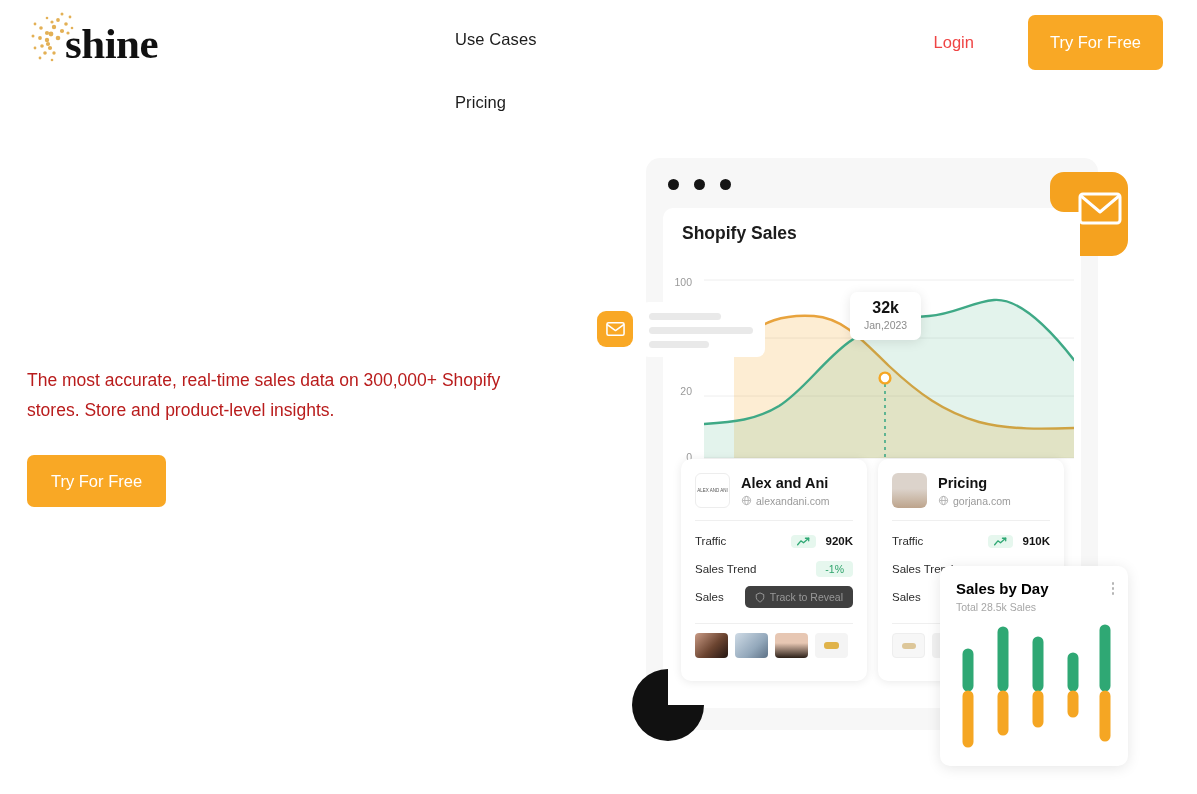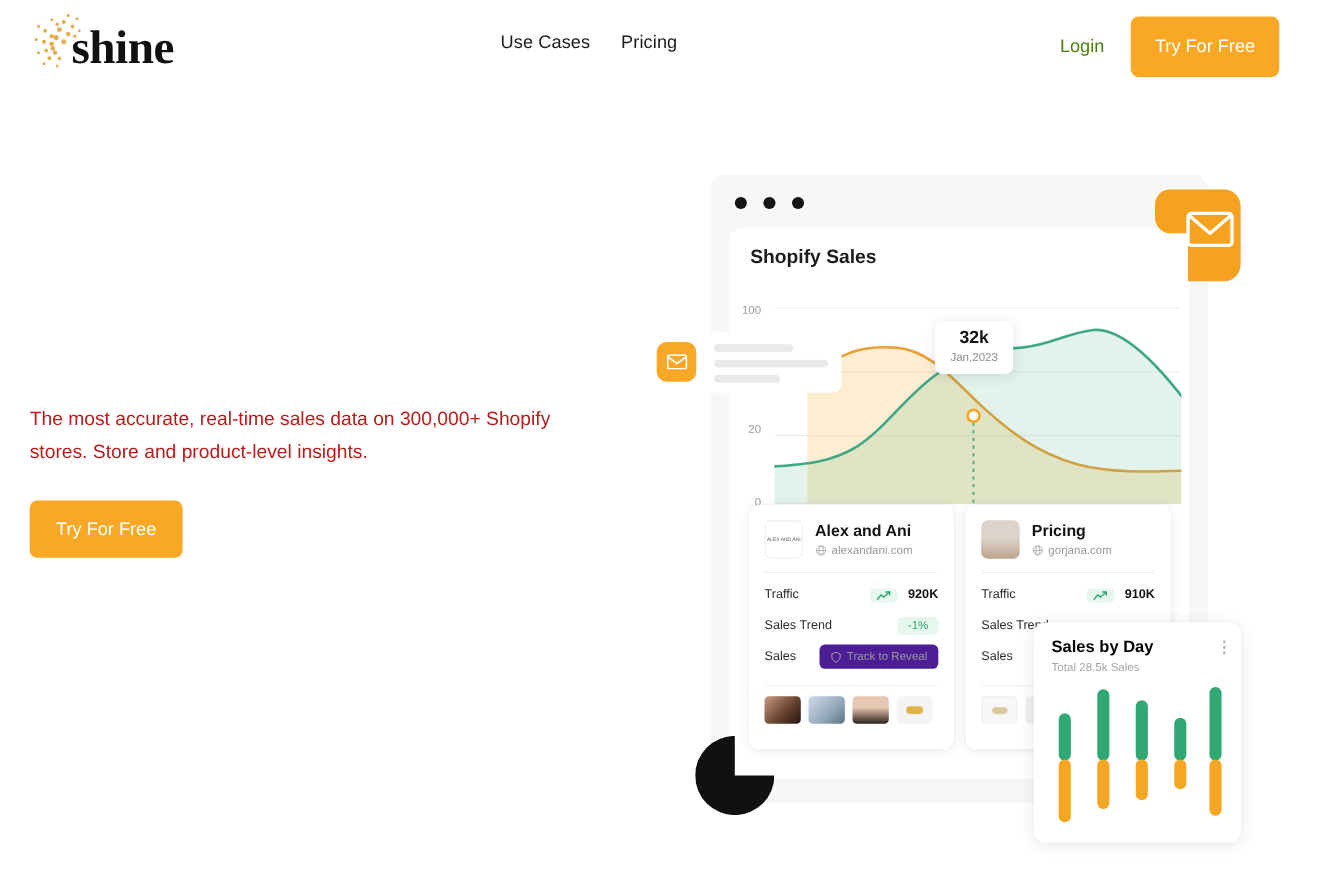--- a/index.html
+++ b/index.html
@@ -23,33 +23,33 @@
   }
   .logo-burst { position: absolute; left: 0; top: 0; width: 64px; height: 64px; }
   .logo-text {
     position: absolute; left: 38px; top: 14px;
     font-family: "Liberation Serif", serif;
     font-size: 43px; font-weight: 700; color: #111111;
     letter-spacing: -0.5px; line-height: 1;
   }
   .nav-links {
     position: absolute; left: 455px; top: 30px;
-    display: flex; gap: 28px;
+    display: flex; gap: 44px; flex-direction: column;
   }
   .nav-link {
     font-size: 16.5px; color: #1c1c1c; cursor: pointer;
     letter-spacing: 0.1px;
   }
   .nav-right {
     position: absolute; right: 34px; top: 14px;
     display: flex; align-items: center; gap: 0;
   }
   .login-link {
-    font-size: 16.5px; color: #4d7c0f; cursor: pointer;
-    margin-right: 24px; line-height: 56px;
+    font-size: 16.5px; color: #ef4444; cursor: pointer;
+    margin-right: 54px; line-height: 56px;
   }
   .btn-primary {
     background: #F9A825; color: #ffffff;
     border: none; border-radius: 7px;
     font-family: "Liberation Sans", sans-serif;
     font-size: 16.5px; cursor: pointer;
     padding: 0 22px; height: 55px;
     display: flex; align-items: center; justify-content: center;
   }
 
@@ -138,21 +138,21 @@
   .metric-val { font-size: 11.5px; font-weight: 700; color: #131313; }
   .trend-chip {
     background: #e6f7ee; border-radius: 4px;
     padding: 2px 6px; display: flex; align-items: center;
   }
   .pct-chip {
     background: #e6f7ee; border-radius: 4px;
     padding: 2px 9px; font-size: 10.5px; color: #2ea36b;
   }
   .reveal-chip {
-    background: #4c1d95; border-radius: 5px;
+    background: #404040; border-radius: 5px;
     padding: 5px 10px; font-size: 10.5px; color: #989898;
     display: flex; align-items: center; gap: 5px;
   }
   .thumbs { display: flex; gap: 7px; margin-top: 9px; }
   .thumb { width: 33px; height: 25px; border-radius: 4px; overflow: hidden; }
 
   
   .sbd {
     position: absolute; left: 940px; top: 566px;
     width: 188px; height: 200px;

